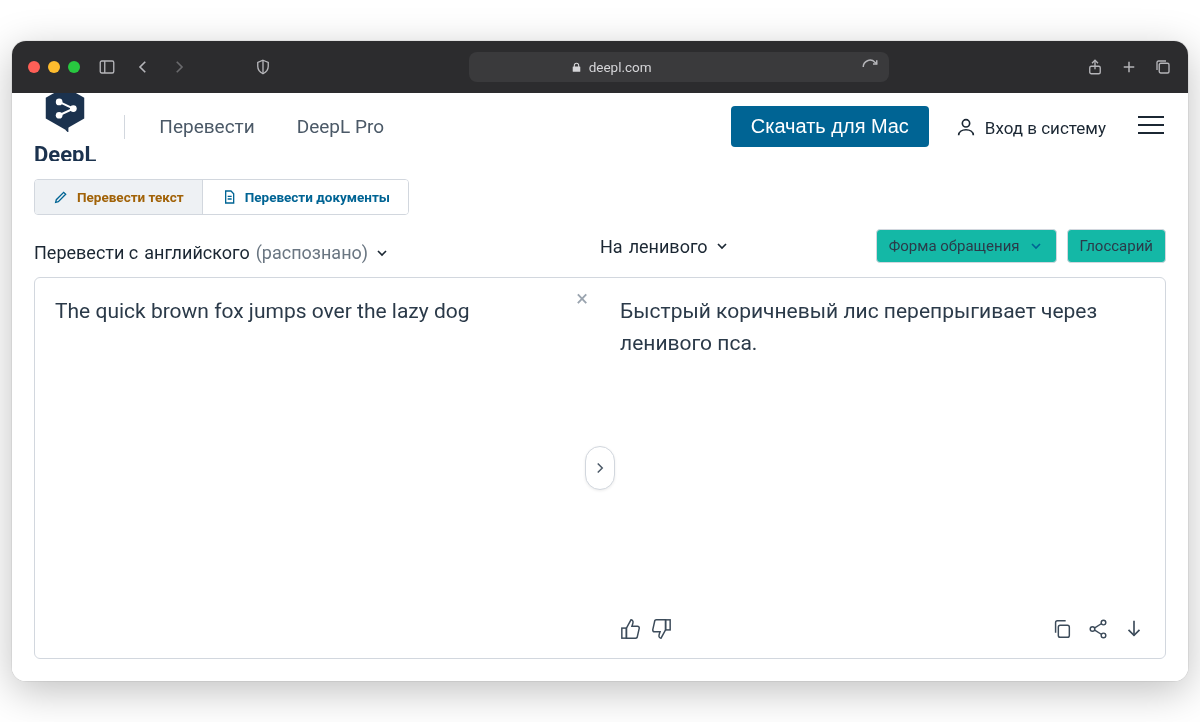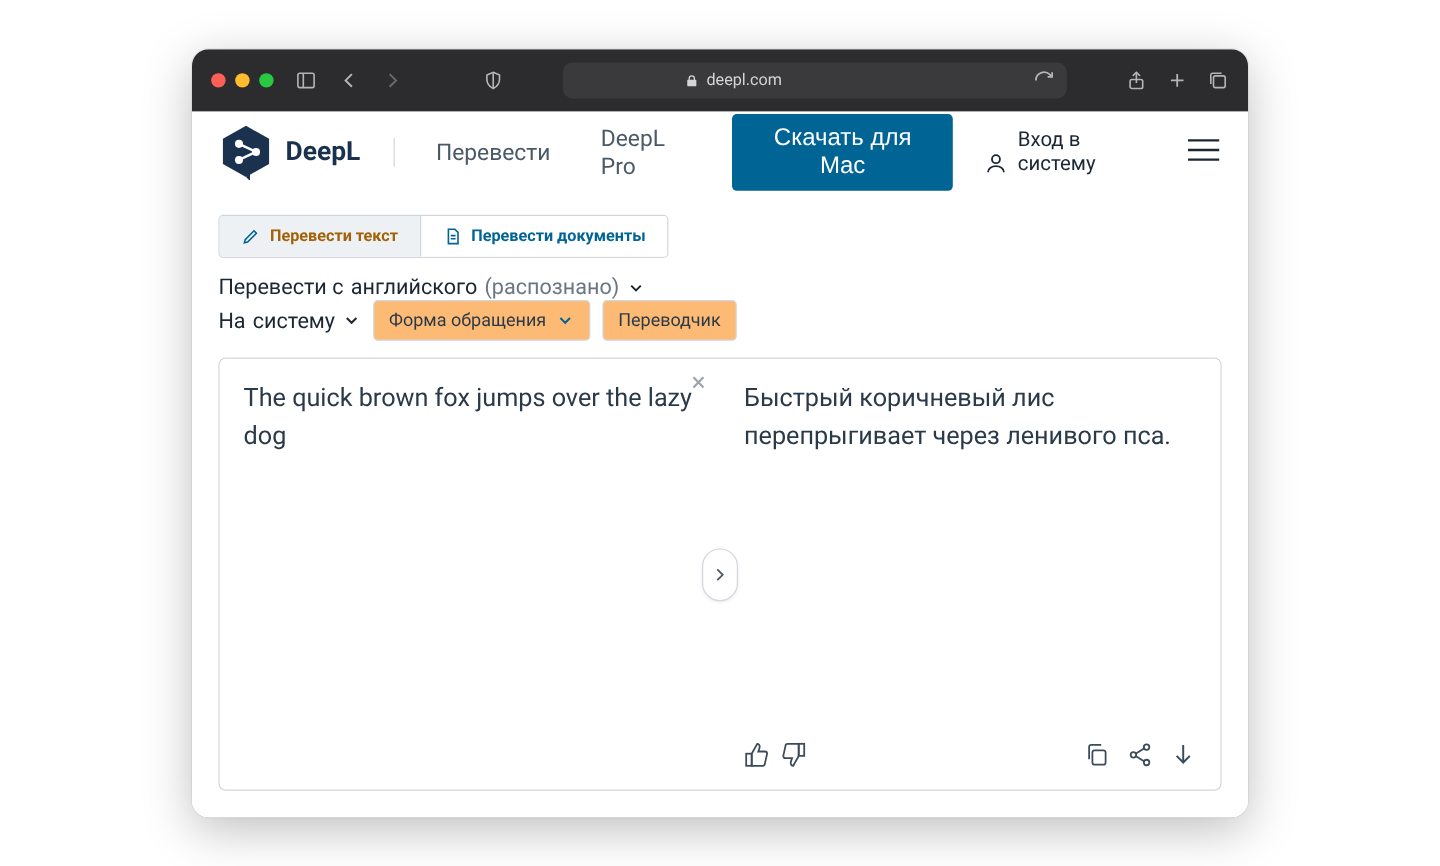--- a/index.html
+++ b/index.html
@@ -19,21 +19,21 @@
   }
   *{box-sizing:border-box;}
   html,body{margin:0;padding:0;}
   body{
     width:1200px;height:722px;
     background:#ffffff;
     font-family:-apple-system,BlinkMacSystemFont,"Segoe UI",Roboto,sans-serif;
     display:flex;align-items:center;justify-content:center;
   }
   .window{
-    width:880px;height:640px;
+    width:1176px;height:640px;
     border-radius:14px;
     overflow:hidden;
     background:#fff;
     box-shadow:0 10px 40px rgba(0,0,0,.25),0 0 0 1px rgba(0,0,0,.05);
     display:flex;flex-direction:column;
   }
 
   
   .chrome{
     height:52px;background:var(--chrome-bg);
@@ -58,21 +58,21 @@
   .chrome-right{display:flex;gap:16px;align-items:center;}
 
   
   .page{flex:1;background:#fff;overflow:hidden;display:flex;flex-direction:column;}
 
   
   .topnav{
     height:68px;display:flex;align-items:center;padding:0 22px;gap:12px;
     border-bottom:1px solid transparent;
   }
-  .logo-wrap{display:flex;align-items:center;gap:10px;}
+  .logo-wrap{display:flex;align-items:center;gap:10px;flex-direction:column;}
   .logo-mark{width:46px;height:46px;color:var(--deepl-dark);}
   .logo-text{font-weight:700;font-size:22px;color:var(--deepl-dark);}
   .nav-div{width:1px;height:24px;background:#d2d7de;margin:0 16px;}
   .nav-link{color:#4b5967;font-size:19px;cursor:pointer;padding:6px 6px;}
   .nav-spacer{flex:1;}
   .btn-primary{
     background:var(--primary-btn);color:#fff;border:none;border-radius:4px;
     font-size:20px;padding:9px 20px;cursor:pointer;
   }
   .login{display:flex;align-items:flex-end;gap:8px;color:#1b2733;font-size:17px;cursor:pointer;margin-left:14px;}
@@ -88,29 +88,29 @@
   .mode-tab{
     display:flex;align-items:center;gap:8px;padding:9px 18px;font-size:13.5px;font-weight:700;
     color:#a16207;cursor:pointer;background:#fff;
   }
   .mode-tab + .mode-tab{border-left:1px solid var(--panel-border);}
   .mode-tab.active{background:var(--tab-active-bg);}
   .mode-tab svg{width:16px;height:16px;color:var(--deepl-blue);}
   .mode-tab.doc{color:var(--deepl-blue);align-items:center;}
 
   
-  .lang-row{display:flex;align-items:flex-start;gap:0;position:relative;flex-direction:column;}
+  .lang-row{display:flex;align-items:flex-end;gap:0;position:relative;}
   .lang-half{flex:1 1 0;min-width:0;display:flex;align-items:center;gap:10px;}
   .lang-picker{display:flex;align-items:center;gap:6px;color:var(--text);font-size:18px;cursor:pointer;}
   .lang-picker .b{font-weight:400;}
   .chev{width:16px;height:16px;}
   .lang-extra{margin-left:auto;display:flex;gap:10px;}
   .pill{
     border:1px solid var(--panel-border);border-radius:4px;padding:7px 12px;font-size:15px;color:#2b3a49;
-    display:flex;align-items:center;gap:8px;cursor:pointer;background:#fdba74;
+    display:flex;align-items:center;gap:8px;cursor:pointer;background:#14b8a6;
   }
 
   
   .boxes{display:flex;gap:0;position:relative;border:1px solid var(--panel-border);border-radius:6px;flex:1;min-height:300px;}
   .box{flex:1 1 0;min-width:0;position:relative;padding:18px 20px;display:flex;flex-direction:column;}
   .box-text{
     font-size:21px;color:#2b3a49;line-height:1.5;flex:1;border:none;outline:none;resize:none;
     font-family:inherit;background:transparent;
   }
   .close-x{
@@ -266,34 +266,34 @@
             <span class="b">английского</span>
             <span style="color:#6a7682"> (распознано)</span>
             <svg class="chev" viewBox="0 0 24 24" fill="none" stroke="currentColor" stroke-width="2.5">
                 <polyline points="6 9 12 15 18 9"></polyline>
               </svg>
           </div>
         </div>
         <div class="lang-half">
           <div class="lang-picker">
             <span>На </span>
-            <span class="b">систему</span>
+            <span class="b">ленивого</span>
             <svg class="chev" viewBox="0 0 24 24" fill="none" stroke="currentColor" stroke-width="2.5">
                 <polyline points="6 9 12 15 18 9"></polyline>
               </svg>
           </div>
           <div class="lang-extra">
             <div class="pill">
               <span>Форма обращения</span>
               <svg class="chev" viewBox="0 0 24 24" fill="none" stroke="currentColor" stroke-width="2.5" style="color:var(--deepl-blue)">
                   <polyline points="6 9 12 15 18 9"></polyline>
                 </svg>
             </div>
             <div class="pill">
-              <span>Переводчик</span>
+              <span>Глоссарий</span>
             </div>
           </div>
         </div>
       </div>
 
       <div class="boxes">
         <div class="box">
           <span class="close-x">×</span>
           <div class="box-text" contenteditable="true" style="">The quick brown fox jumps over the lazy dog</div>
         </div>

